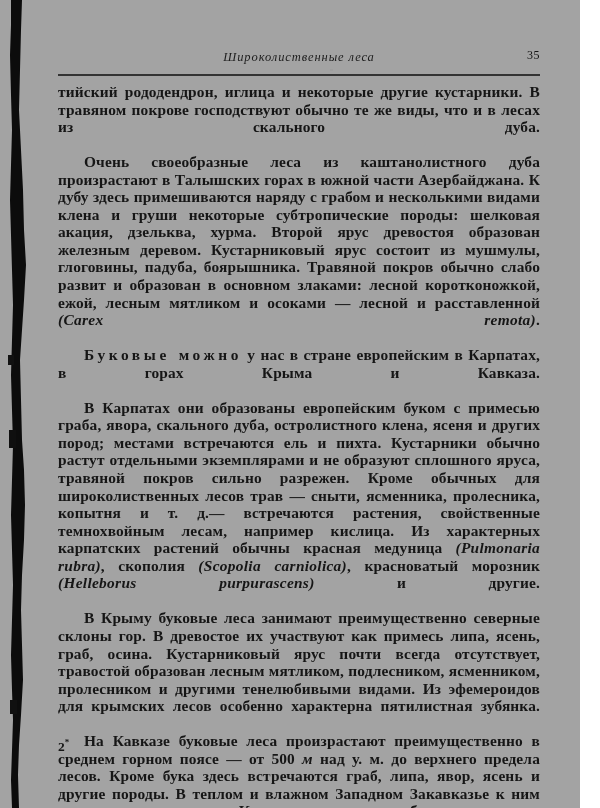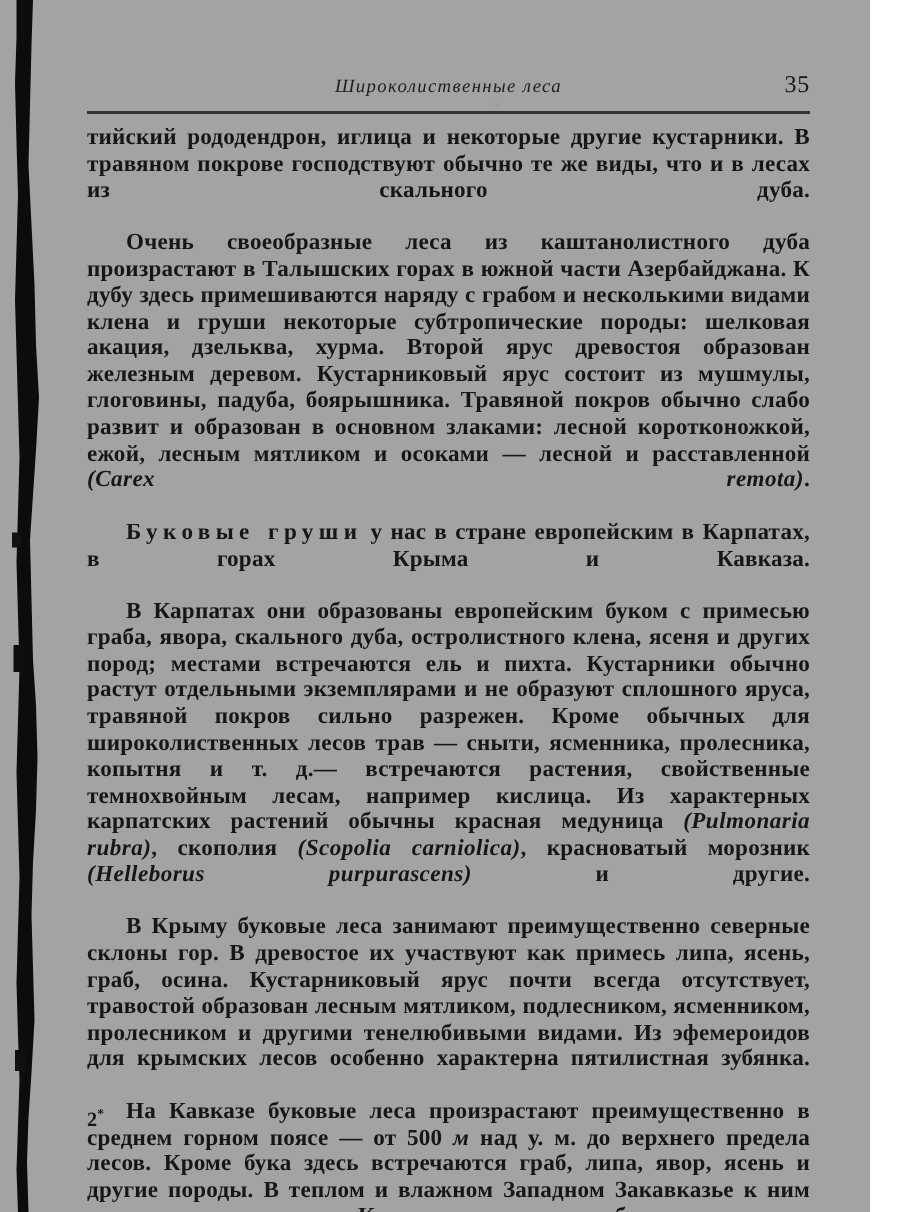--- a/index.html
+++ b/index.html
@@ -53,21 +53,21 @@
     font-style: italic;
     font-size: 12.5px;
     letter-spacing: 0.9px;
     color: #1d1d1d;
     white-space: nowrap;
   }
   .rh-folio {
     position: absolute;
     right: 0;
     top: -2px;
-    font-size: 16px;
+    font-size: 12px;
     color: #141414;
     letter-spacing: 0.5px;
   }
   .rh-rule {
     position: absolute;
     left: 58px;
     top: 74px;
     width: 482px;
     height: 1.6px;
     background: #232323;
@@ -142,21 +142,21 @@
 
   <div class="running-head">
     <div class="rh-title">Широколиственные леса</div>
     <div class="rh-folio">35</div>
   </div>
   <div class="rh-rule"></div>
 
   <div class="textblock" id="textblock">
       <p class="para noindent" id="para-1"><span>тийский рододендрон, иглица и некоторые другие кустарники. В травяном покрове господствуют обычно те же виды, что и в лесах из скального дуба.</span></p>
       <p class="para" id="para-2"><span>Очень своеобразные леса из каштанолистного дуба произрастают в Талышских горах в южной части Азербайджана. К дубу здесь примешиваются наряду с грабом и несколькими видами клена и груши некоторые субтропические породы: шелковая акация, дзельква, хурма. Второй ярус древостоя образован железным деревом. Кустарниковый ярус состоит из мушмулы, глоговины, падуба, боярышника. Травяной покров обычно слабо развит и образован в основном злаками: лесной коротконожкой, ежой, лесным мятликом и осоками — лесной и расставленной </span><i class="latin">(Carex remota)</i><span>.</span></p>
-      <p class="para" id="para-3"><span class="spaced">Буковые груши</span><span> у нас в стране европейским в Карпатах, в горах Крыма и Кавказа.</span></p>
+      <p class="para" id="para-3"><span class="spaced">Буковые можно</span><span> у нас в стране европейским в Карпатах, в горах Крыма и Кавказа.</span></p>
       <p class="para" id="para-4"><span>В Карпатах они образованы европейским буком с примесью граба, явора, скального дуба, остролистного клена, ясеня и других пород; местами встречаются ель и пихта. Кустарники обычно растут отдельными экземплярами и не образуют сплошного яруса, травяной покров сильно разрежен. Кроме обычных для широколиственных лесов трав — сныти, ясменника, пролесника, копытня и т. д.— встречаются растения, свойственные темнохвойным лесам, например кислица. Из характерных карпатских растений обычны красная медуница </span><i class="latin">(Pulmonaria rubra)</i><span>, скополия </span><i class="latin">(Scopolia carniolica)</i><span>, красноватый морозник </span><i class="latin">(Helleborus purpurascens)</i><span> и другие.</span></p>
       <p class="para" id="para-5"><span>В Крыму буковые леса занимают преимущественно северные склоны гор. В древостое их участвуют как примесь липа, ясень, граб, осина. Кустарниковый ярус почти всегда отсутствует, травостой образован лесным мятликом, подлесником, ясменником, пролесником и другими тенелюбивыми видами. Из эфемероидов для крымских лесов особенно характерна пятилистная зубянка.</span></p>
       <p class="para" id="para-6"><span>На Кавказе буковые леса произрастают преимущественно в среднем горном поясе — от 500 </span><i class="latin">м</i><span> над у. м. до верхнего предела лесов. Кроме бука здесь встречаются граб, липа, явор, ясень и другие породы. В теплом и влажном Западном Закавказье к ним присоединяется каштан. Кустарникового яруса обычно нет, только в буковых лесах Западного Закавказья нередко развивается вечнозеленый подлесок из лавровишни, понтийского рододендрона, кавказской черники и падуба. В травяном покрове можно встретить ясменник, подлесник, лесной мятлик, вороний глаз </span></p>
     </div>
 
   <div class="signature"><span>2</span><sup>*</sup></div>
 
   <div class="speckle" style="left:233px;top:775px;width:3px;height:2px;"></div>
   <div class="speckle" style="left:268px;top:774px;width:4px;height:2px;"></div>
   <div class="speckle" style="left:330px;top:69px;width:3px;height:2px;"></div>

